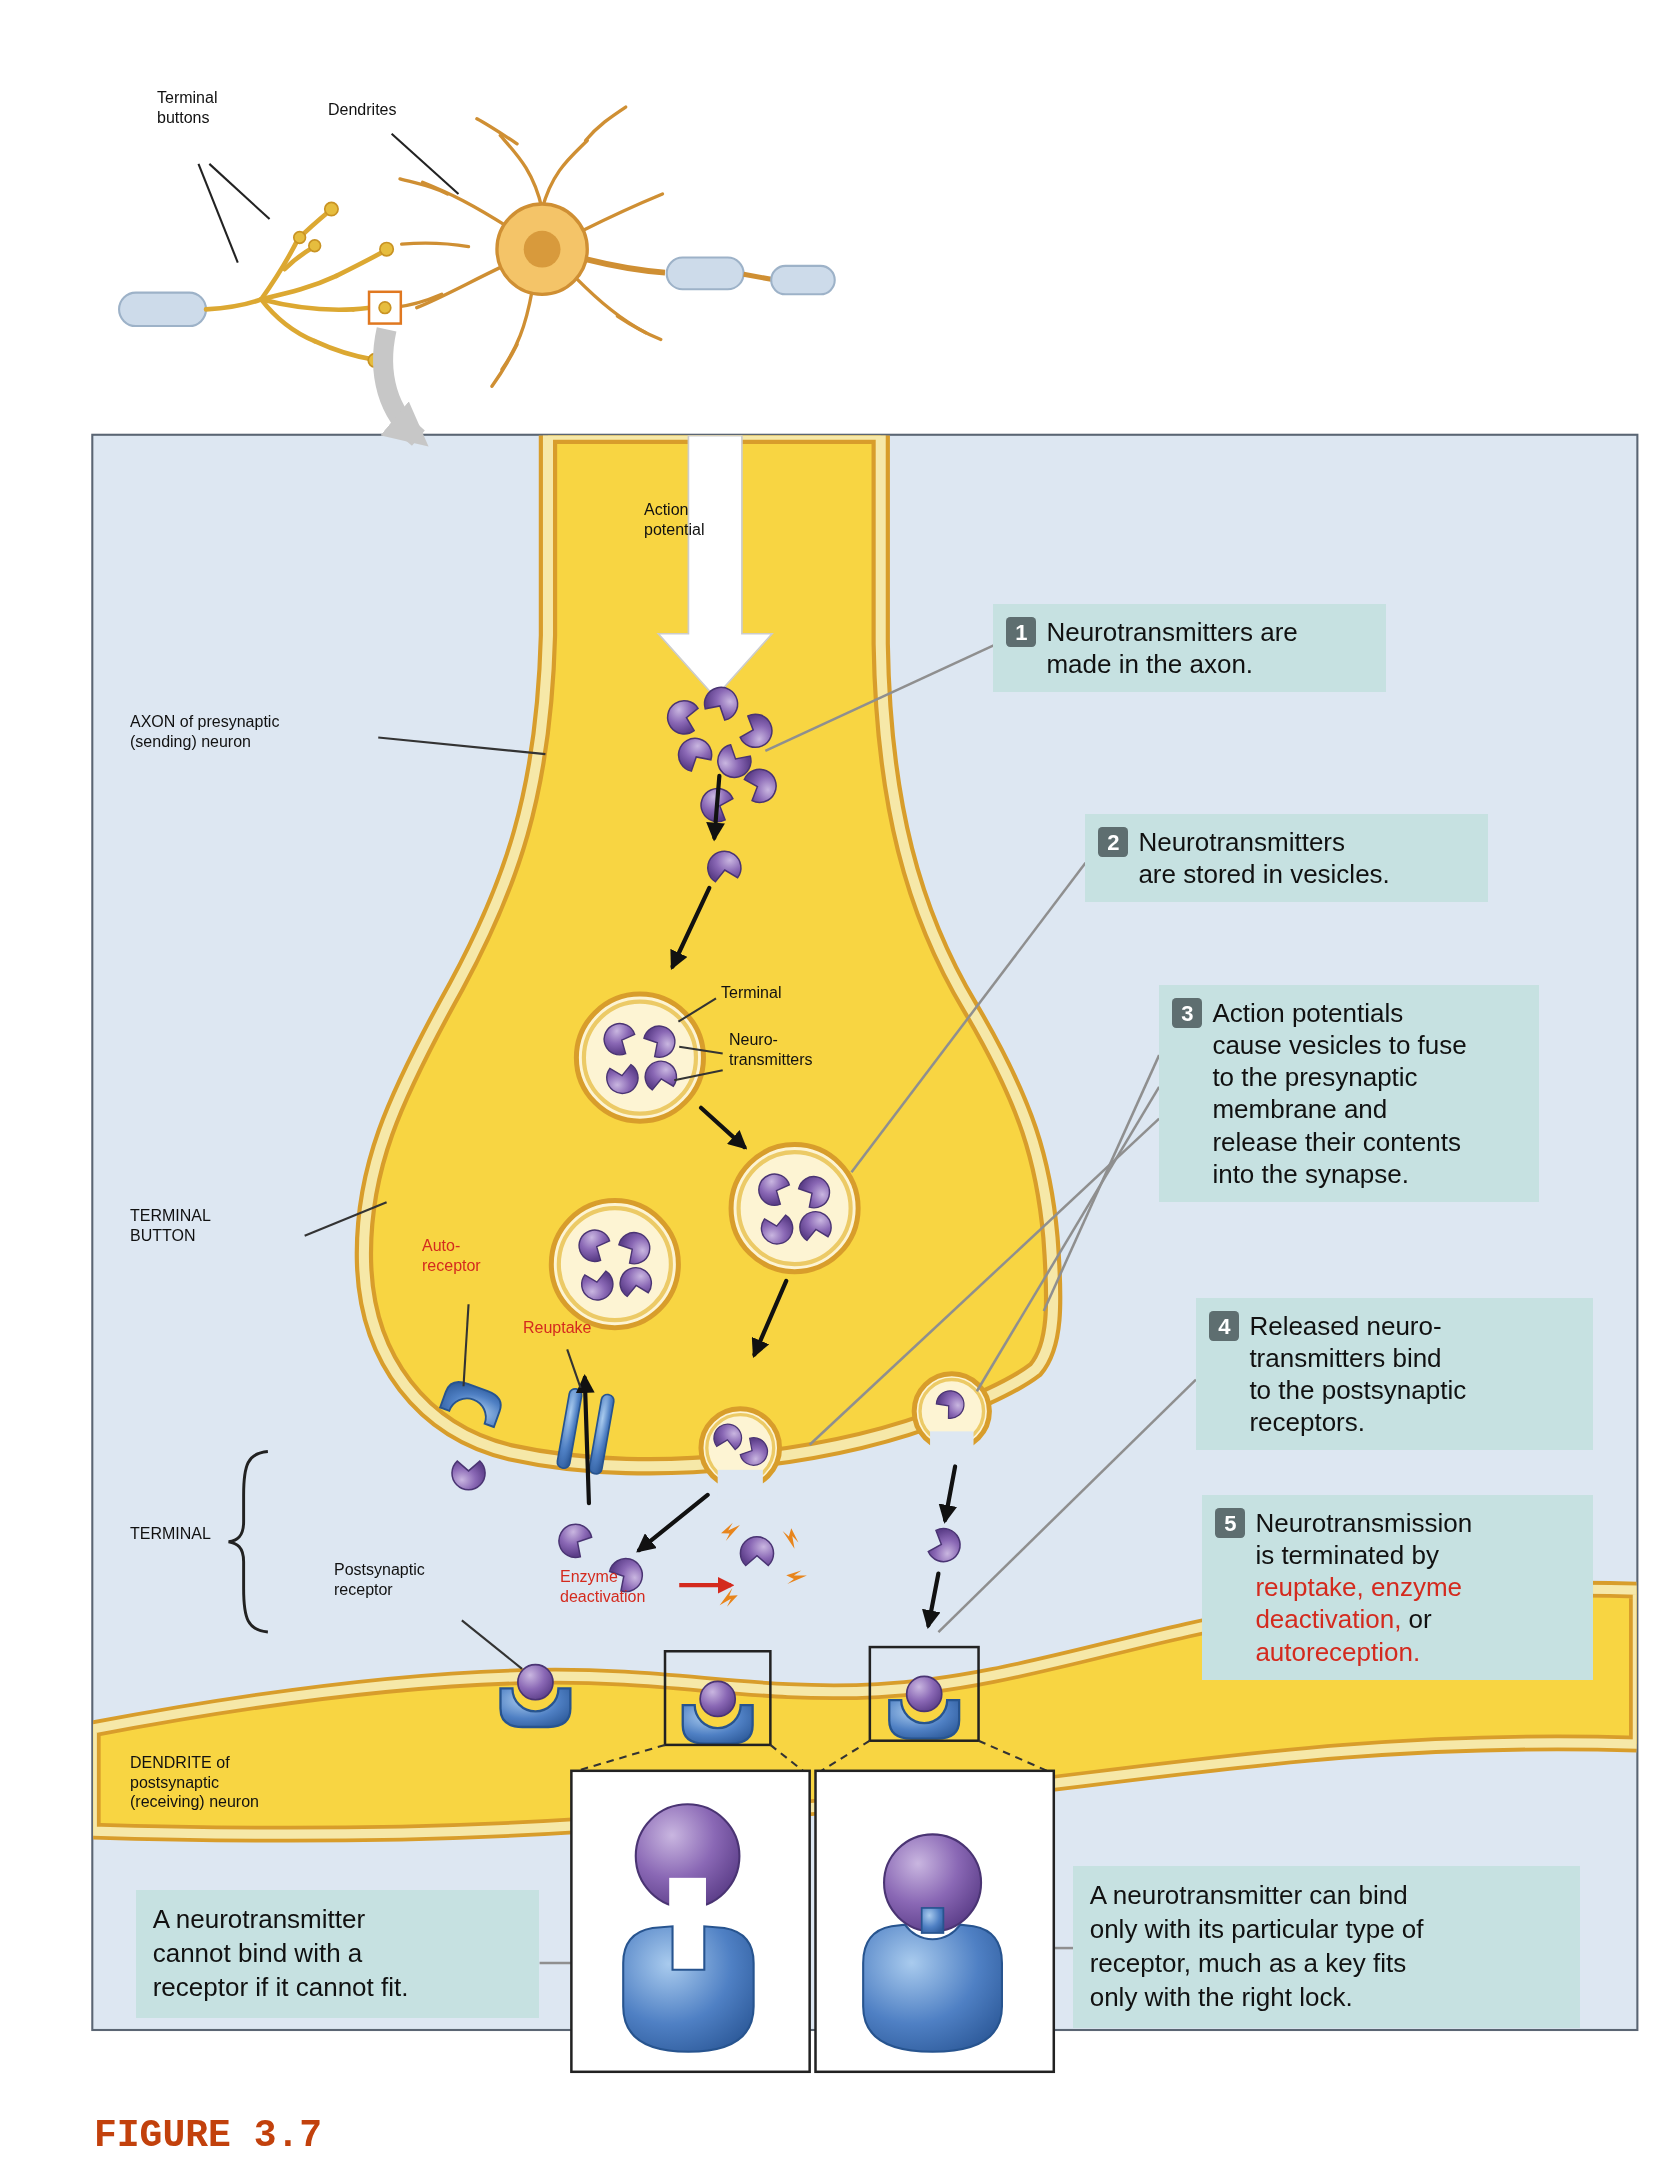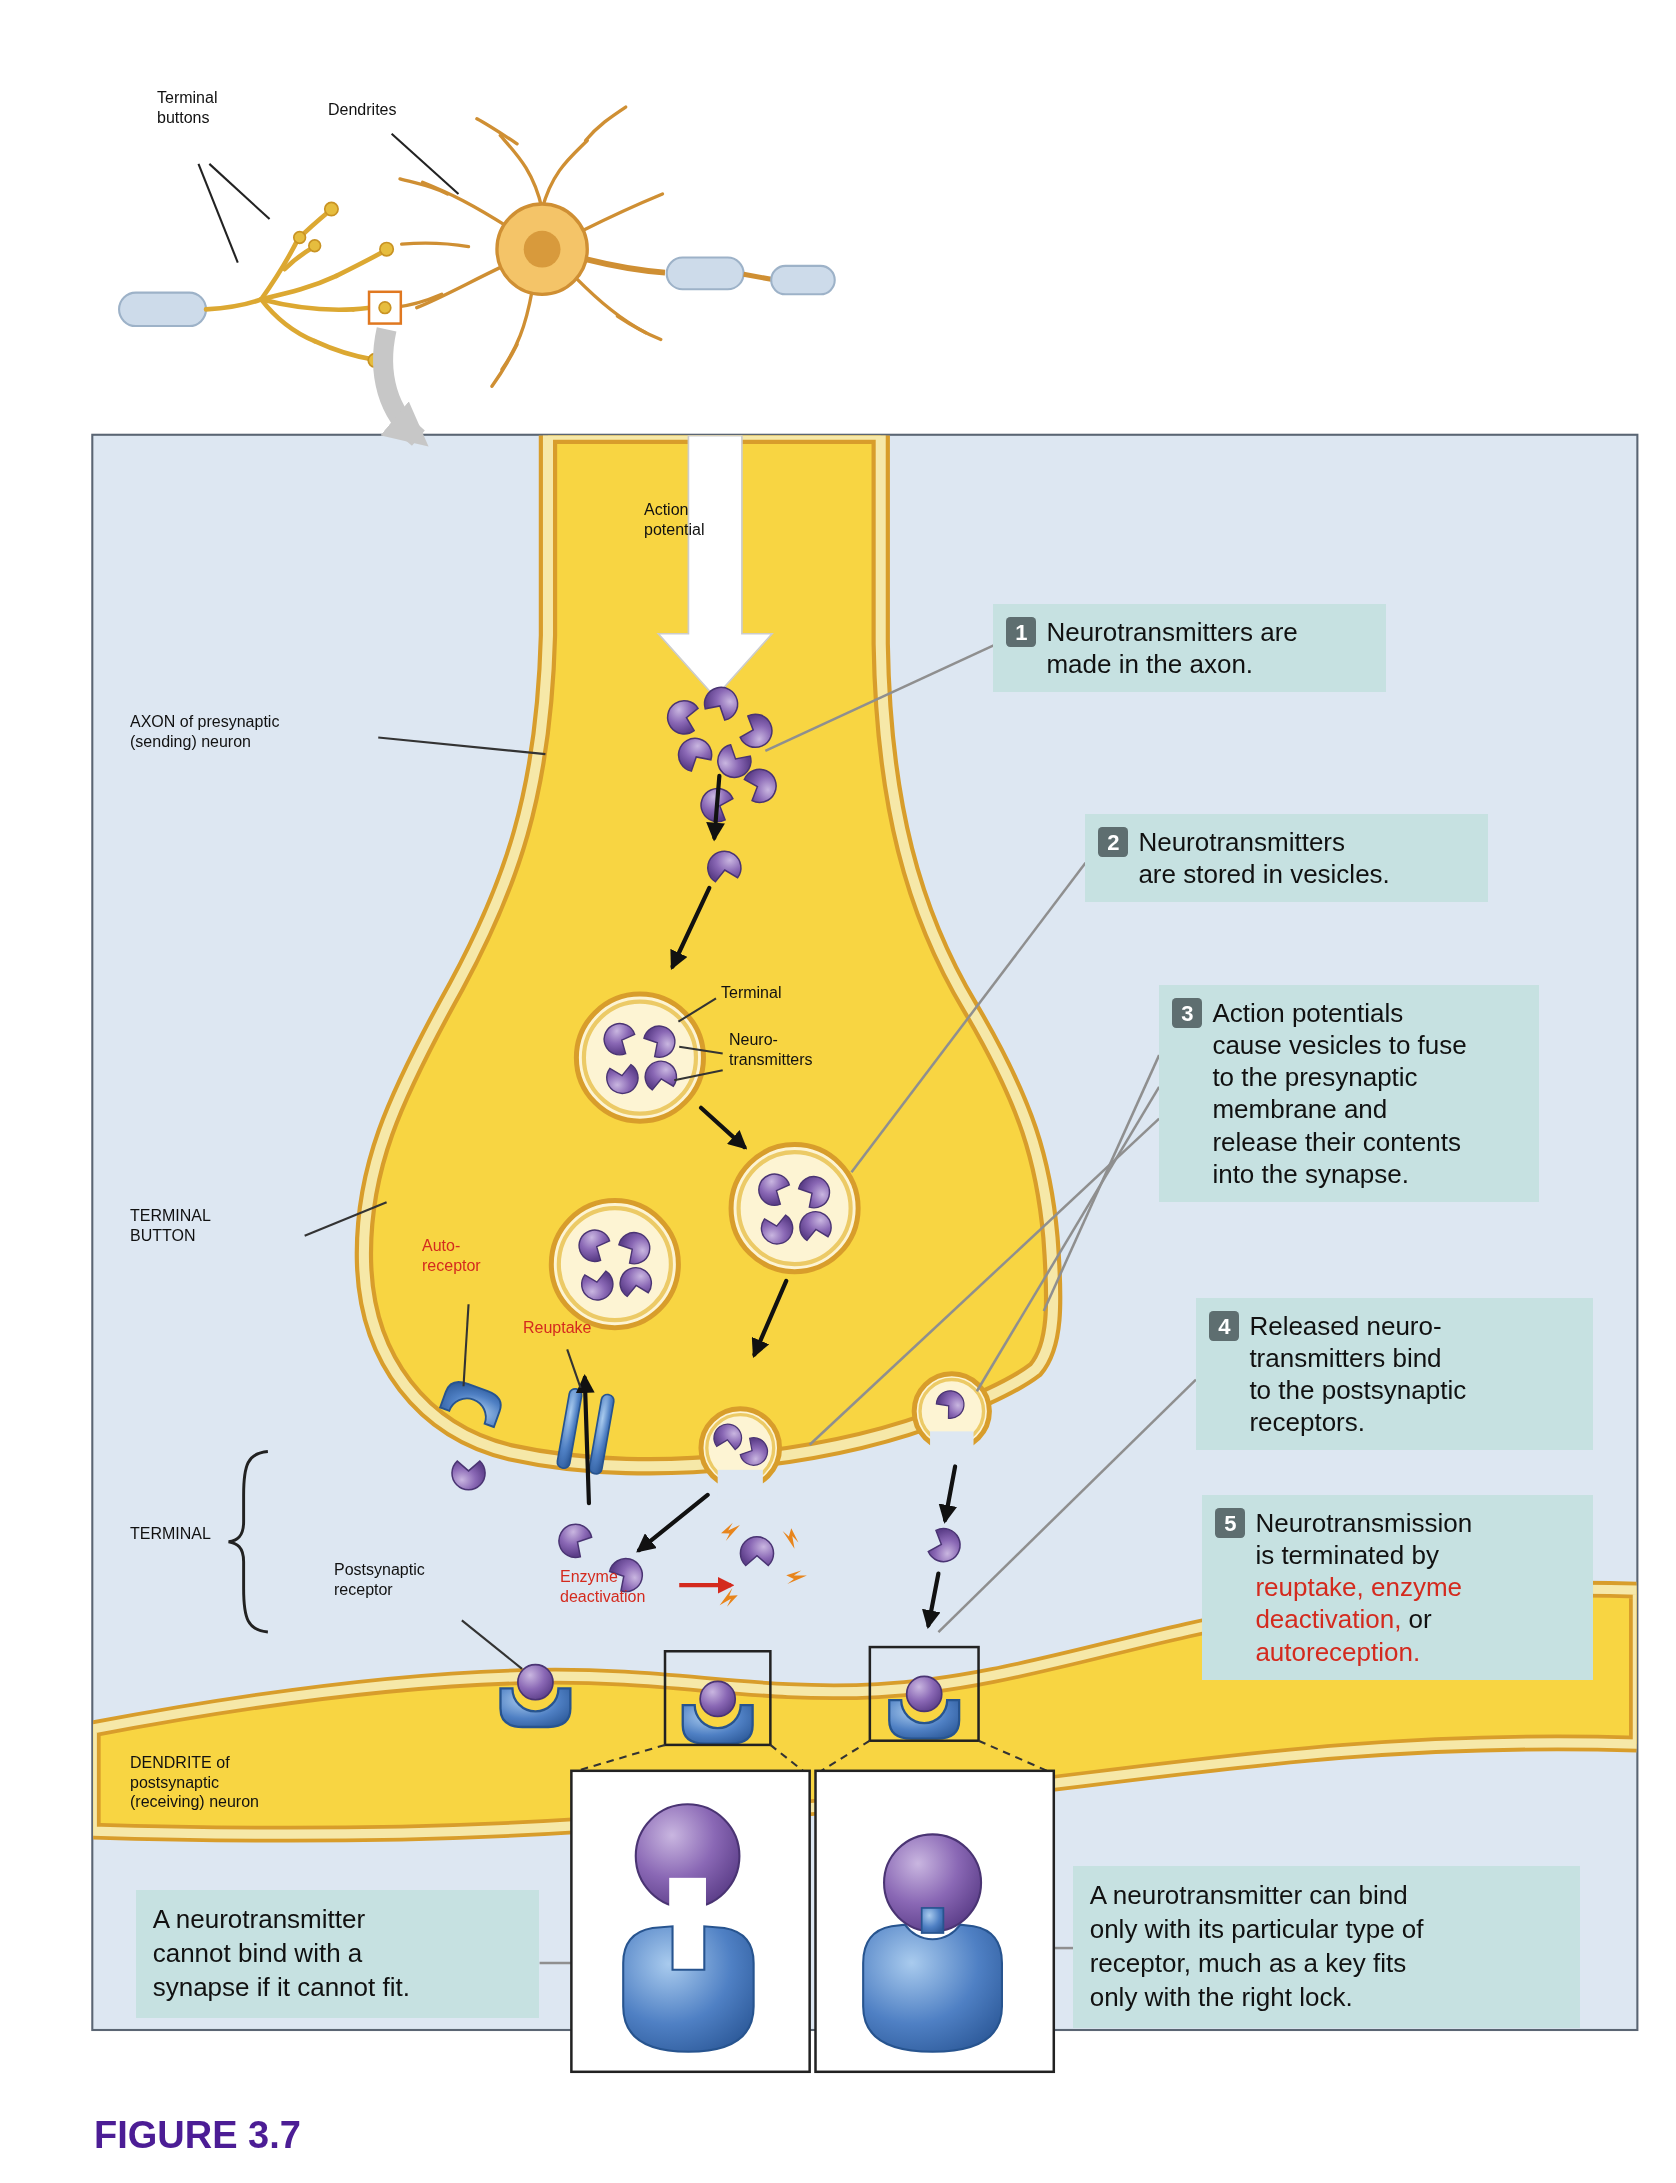--- a/index.html
+++ b/index.html
@@ -23,22 +23,22 @@
     flex:0 0 auto;width:30px;height:30px;margin-top:1.7px;
     background:#5e6e70;color:#fff;font-weight:bold;font-size:22px;
     display:flex;align-items:center;justify-content:center;border-radius:4.2px;
   }
   .note{
     position:absolute;z-index:3;background:#c6e1e1;
     padding:13.4px 16.7px;font-size:26px;line-height:1.3;color:#111;
     white-space:pre-line;box-sizing:border-box;
   }
   .figcap{
-    position:absolute;z-index:3;font-family:Liberation Sans, sans-serif;
-    font-weight:bold;font-size:38px;color:#4c1d95;
+    position:absolute;z-index:3;font-family:Liberation Mono, monospace;
+    font-weight:bold;font-size:38px;color:#c2410c;
   }
 </style>
 </head>
 <body>
 
 <svg class="scene" width="1677" height="2183" viewBox="0 0 2005 2611">
   <defs>
     <radialGradient id="gp" cx="35%" cy="30%" r="75%">
       <stop offset="0%" stop-color="#c9b6e0"></stop>
       <stop offset="55%" stop-color="#8a68b5"></stop>
@@ -330,20 +330,20 @@
   <span class="badge">5</span>
   <span class="txt"><span>Neurotransmission
 is terminated by
 </span><span class="red">reuptake, enzyme
 deactivation,</span><span> or
 </span><span class="red">autoreception.</span></span>
 </div>
 
 <div class="note" style="left:136px;top:1890px;width:403px">A neurotransmitter
 cannot bind with a
-synapse if it cannot fit.</div>
+receptor if it cannot fit.</div>
 <div class="note" style="left:1073px;top:1866px;width:507px">A neurotransmitter can bind
 only with its particular type of
 receptor, much as a key fits
 only with the right lock.</div>
 
 <div class="figcap" style="left:94px;top:2114px">FIGURE 3.7</div>
 
 
 </body></html>

